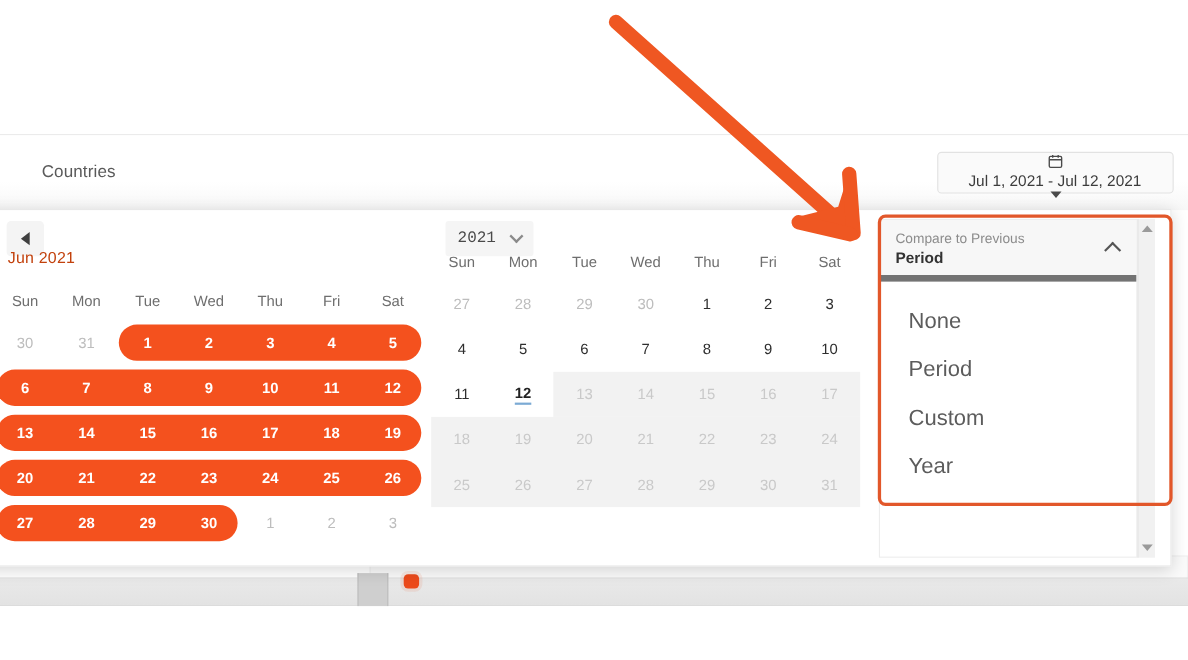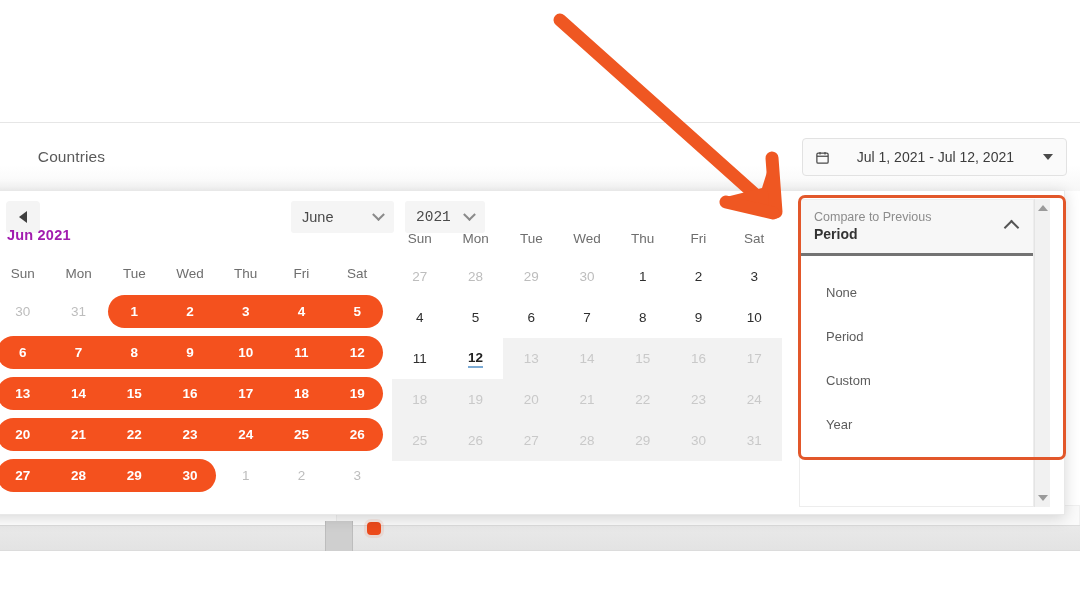--- a/index.html
+++ b/index.html
@@ -56,22 +56,22 @@
     font-size: 15.5px; color: #5a5a5a; letter-spacing: .1px;
     cursor: pointer; white-space: nowrap;
   }
   .nav-tab.clipped { padding-left: 0; margin-left: -14px; }
 
   
   .date-range-btn {
     position: absolute; right: 13px; top: 15px;
     height: 38px; min-width: 215px;
     background: #fafafa; border: 1px solid #e2e2e2; border-radius: 4px;
-    display: flex; align-items: center; gap: 27px;
-    padding: 0 13px 0 12px; cursor: pointer;
+    display: flex; align-items: center; gap: 2px;
+    padding: 0 13px 0 12px; cursor: pointer; flex-direction: column;
   }
   .date-range-btn .label { font-size: 14px; color: #3c3c3c; white-space: nowrap; }
   .cal-icon { width: 15px; height: 15px; flex: none; color: #4a4a4a; }
   .caret-down {
     width: 0; height: 0; margin-left: 2px;
     border-left: 5px solid transparent; border-right: 5px solid transparent;
     border-top: 6px solid #4a4a4a;
   }
 
   
@@ -108,21 +108,21 @@
     transform: rotate(45deg) translate(-2px,-2px);
   }
   #month-select { left: 290px; width: 103px; }
   #year-select  { left: 404px; width: 80px; font-family: Liberation Mono, monospace; }
 
   
   .month-block { position: absolute; top: 36px; width: 390px; }
   #month-jun { left: 10px; }
   #month-jul { left: 407px; }
   .month-title {
-    font-size: 14.5px; font-weight: bold; color: #a21caf;
+    font-size: 14.5px; font-weight: normal; color: #c2410c;
     margin-left: 12px; margin-bottom: 19px; letter-spacing: .2px;
   }
   .dow-row, .week-row {
     display: grid; grid-template-columns: repeat(7, 1fr);
     position: relative;
   }
   .dow-row { margin-bottom: 6px; }
   .dow {
     text-align: center; font-size: 13.5px; color: #6e6e6e; padding: 4px 0;
   }
@@ -147,34 +147,34 @@
   .grey-block { position: absolute; background: #f2f2f2; z-index: 0; }
 
   
   .compare-wrap { position: absolute; left: 814px; top: 8px; width: 250px; height: 308px; }
   .compare-panel {
     position: absolute; left: 0; top: 0; width: 235px; height: 308px;
     background: #ffffff; border: 1px solid #ededed;
   }
   .compare-head {
     height: 56px; background: #f7f7f7; padding: 9px 12px 16px 14px;
-    position: relative; border-bottom: 3px solid #737373;
+    position: relative; border-bottom: 6px solid #737373;
   }
   .compare-head .caption { font-size: 12.5px; color: #8c8c8c; line-height: 16px; }
   .compare-head .value { font-size: 14px; font-weight: bold; color: #333; line-height: 19px; }
   .chev-up {
     position: absolute; right: 16px; top: 22px;
     width: 11px; height: 11px;
     border-left: 2px solid #555; border-top: 2px solid #555;
     transform: rotate(45deg);
   }
   .compare-options { padding-top: 14px; }
   .compare-option {
     height: 44px; display: flex; align-items: center;
-    padding-left: 26px; font-size: 13px; color: #5c5c5c; cursor: pointer;
+    padding-left: 26px; font-size: 20px; color: #5c5c5c; cursor: pointer;
   }
 
   
   .drop-scroll {
     position: absolute; left: 235px; top: 0; width: 16px; height: 308px;
     background: #f1f1f1; border-left: 1px solid #e4e4e4;
   }
   .sb-arrow {
     position: absolute; left: 0; width: 16px; height: 16px;
     display: flex; align-items: center; justify-content: center; cursor: pointer;
@@ -232,24 +232,20 @@
       <span class="caret-down"></span>
     </div>
   </div>
 
   <div class="cal-popup">
 
     <div class="cal-toolbar">
       <div class="prev-month-btn">
         <span class="arrow-left"></span>
       </div>
-      <div class="select-box" id="month-select">
-        <span class="sel-val">June</span>
-        <span class="chev-dn"></span>
-      </div>
       <div class="select-box" id="year-select">
         <span class="sel-val">2021</span>
         <span class="chev-dn"></span>
       </div>
     </div>
 
     <div class="month-block" id="month-jun">
         <div class="month-title">Jun 2021</div>
         <div class="dow-row">
           <div class="dow">Sun</div>

